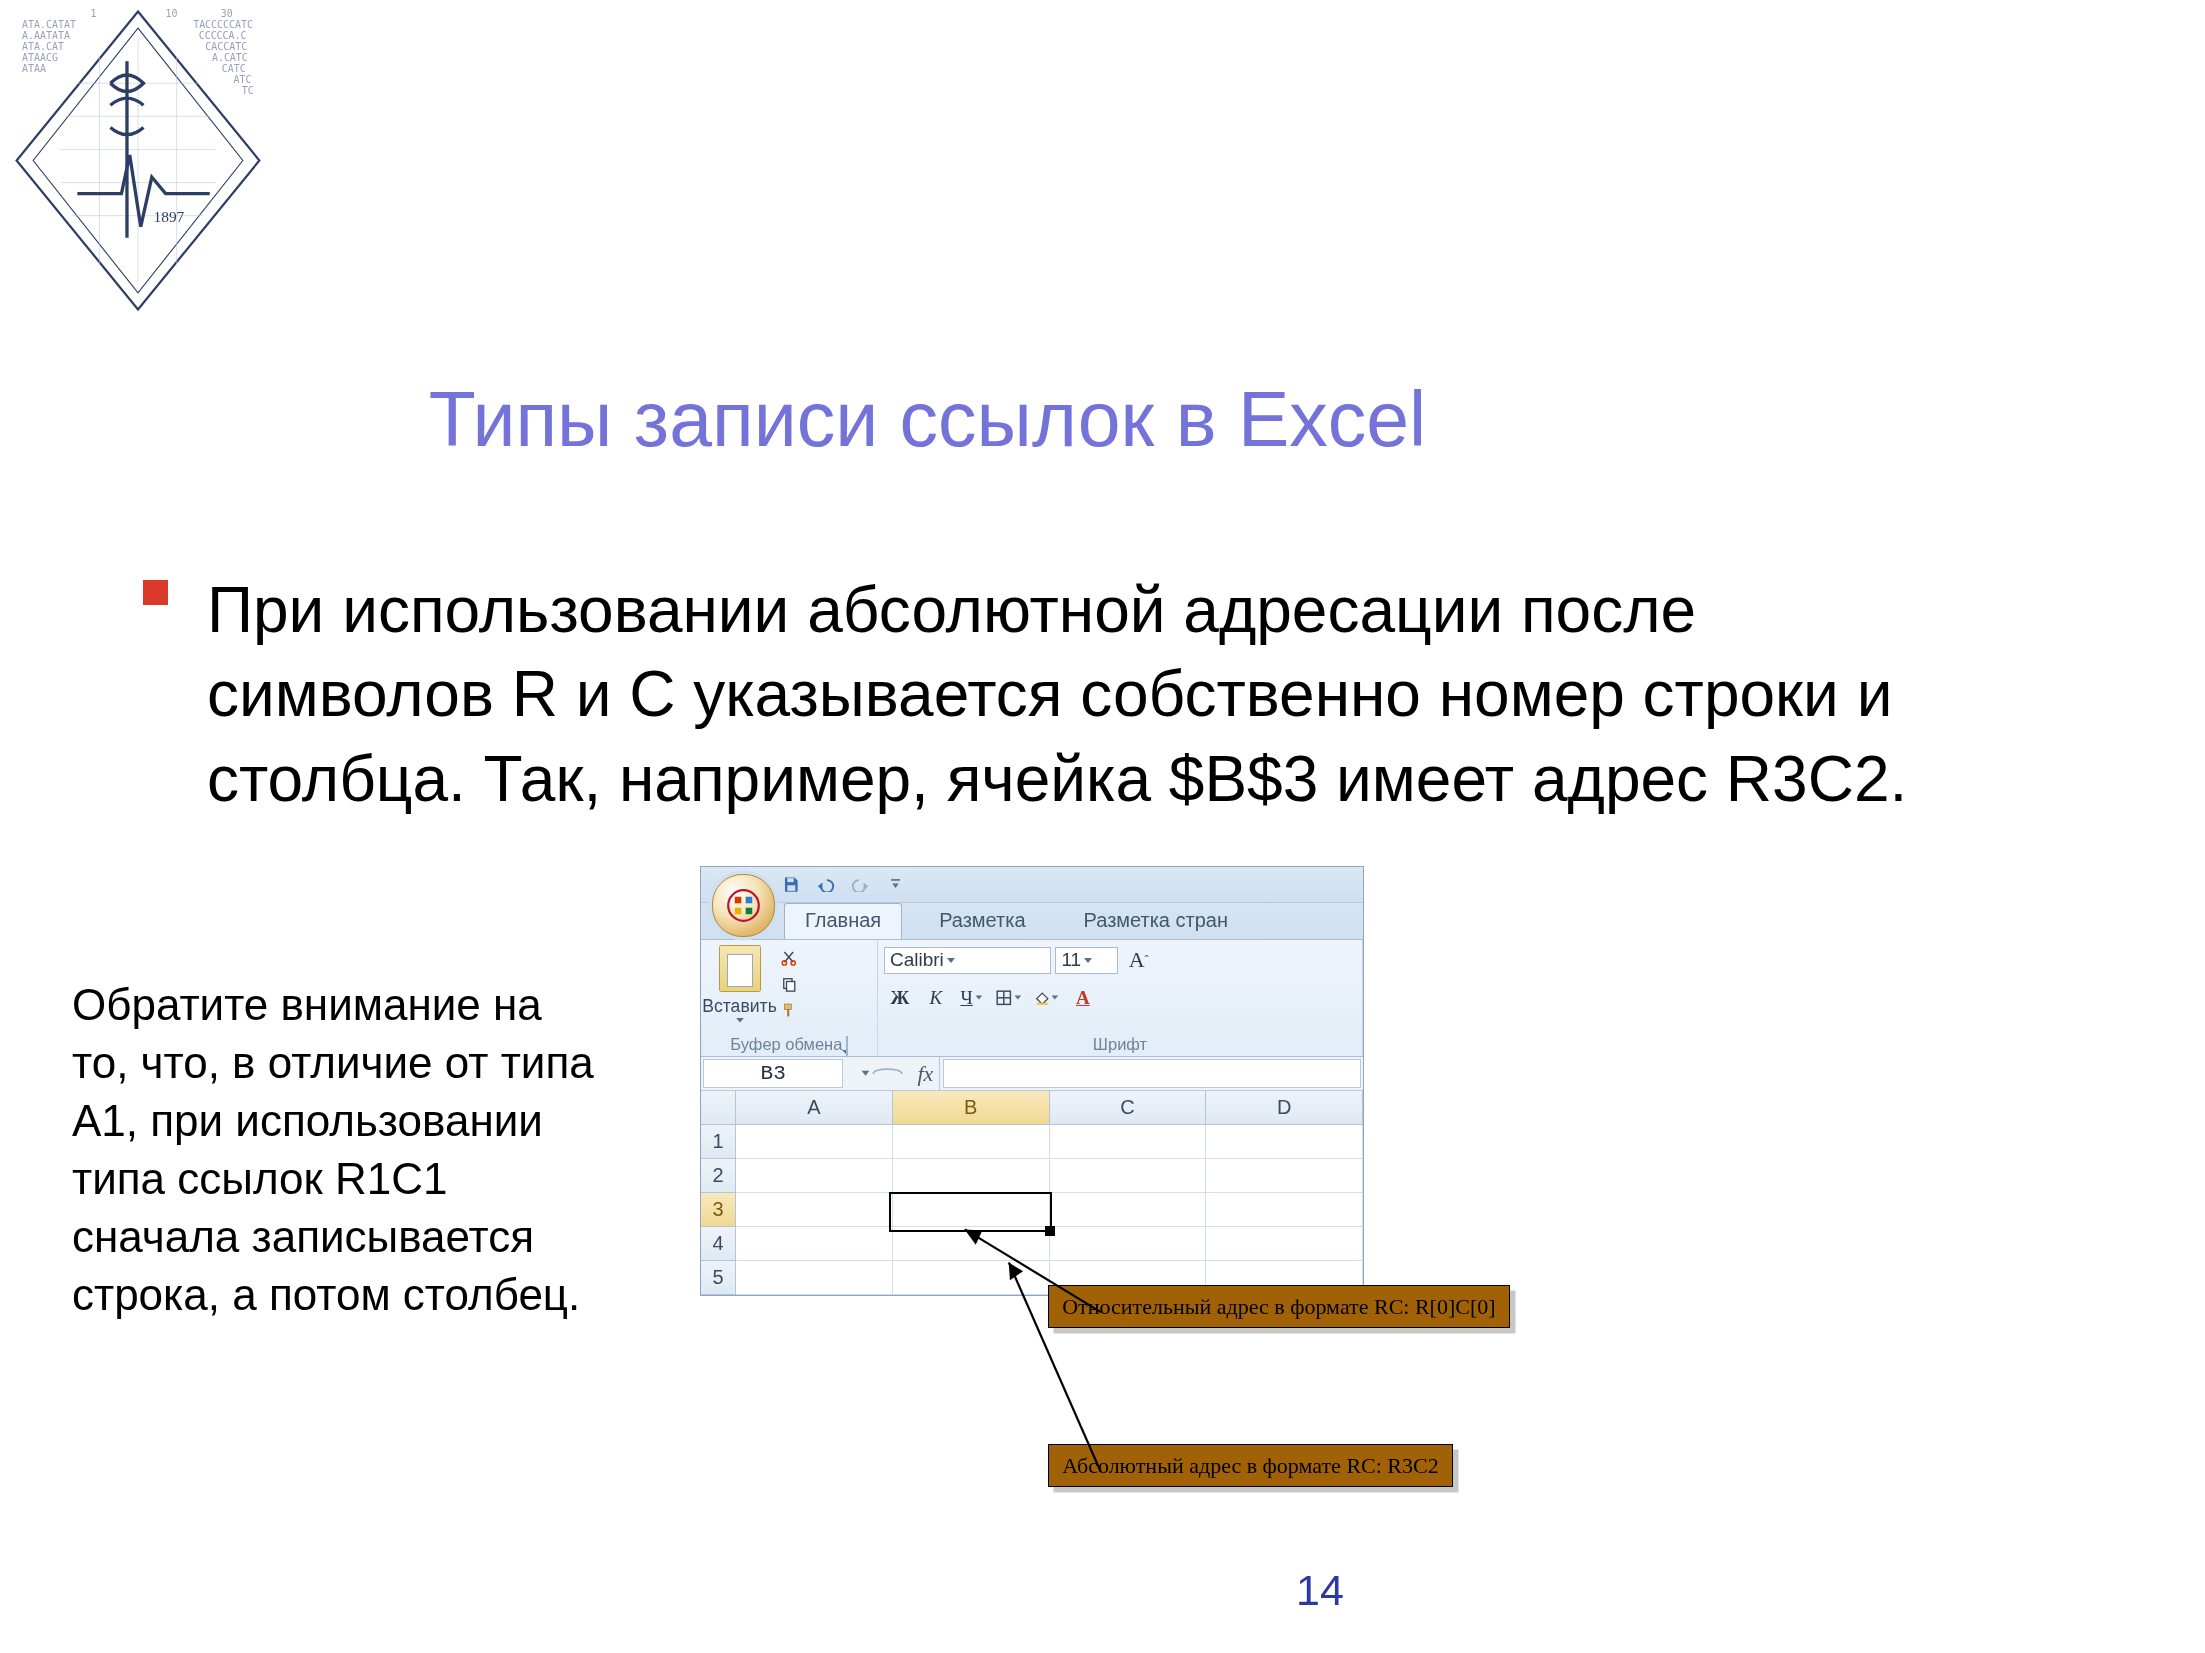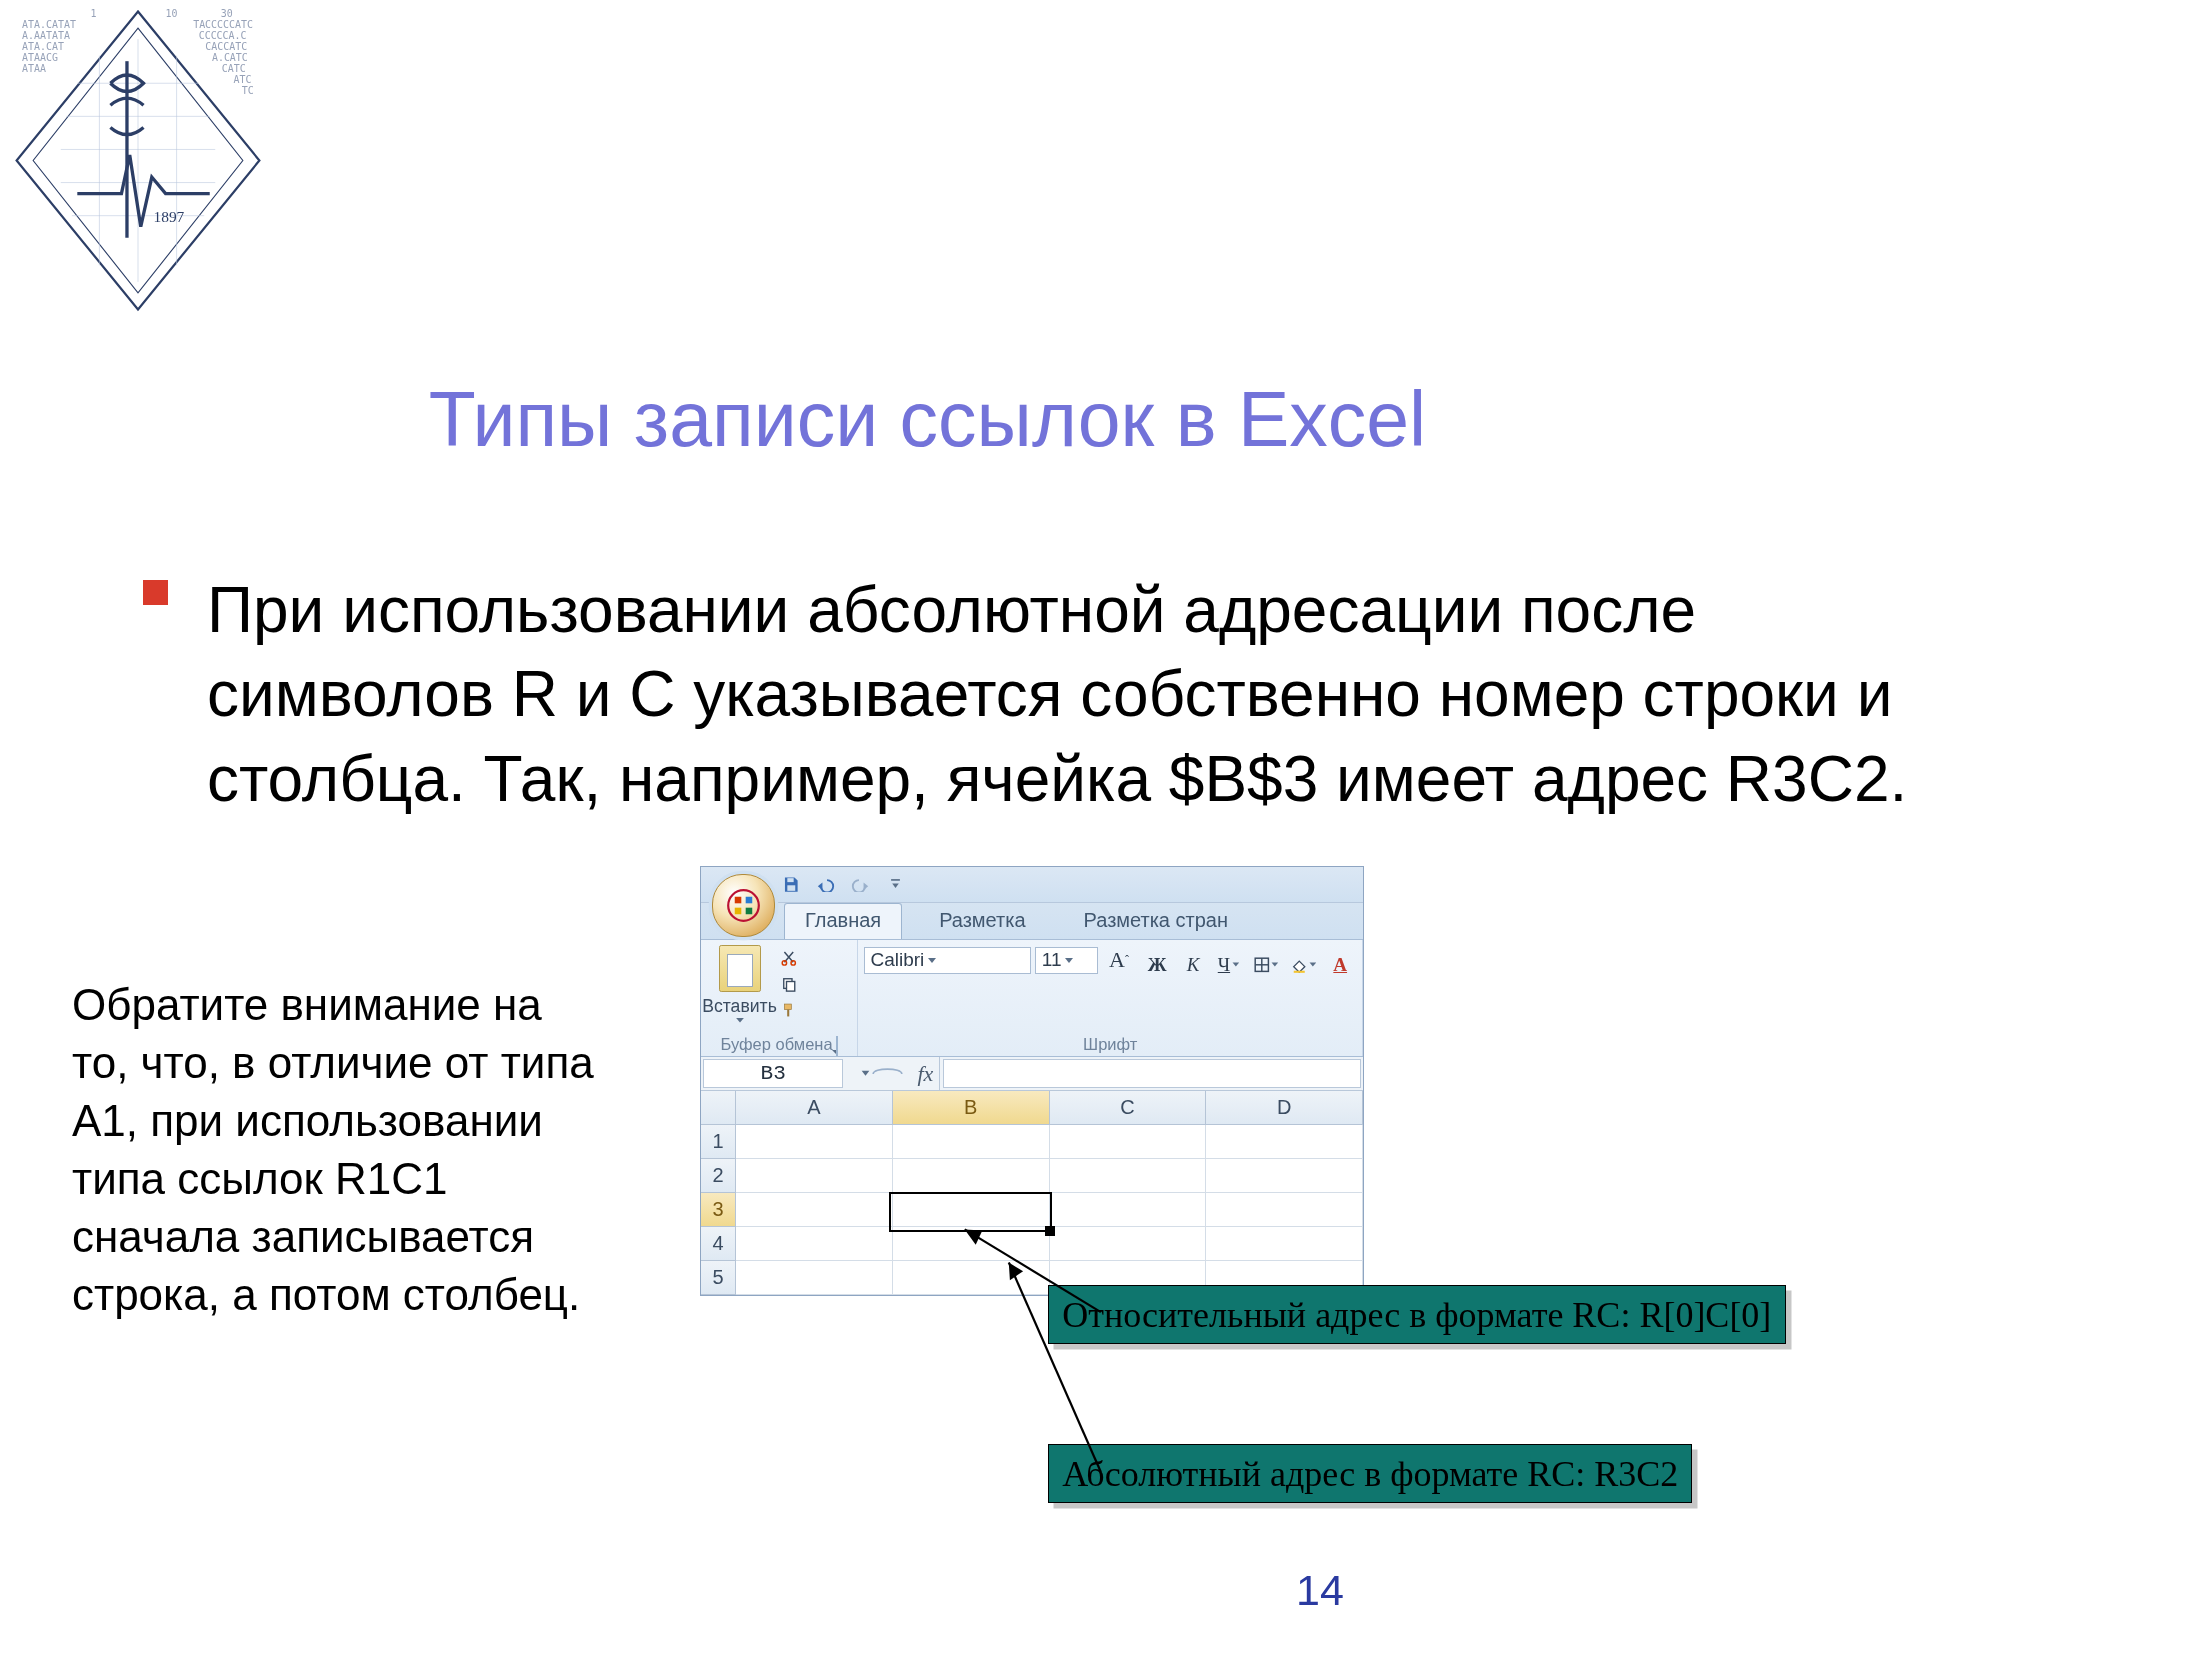--- a/index.html
+++ b/index.html
@@ -314,24 +314,24 @@
   .sel-handle {
     position: absolute;
     width: 10px; height: 10px;
     background: #000;
   }
 
   
   .callout {
     position: absolute;
     border: 1.1px solid #000;
-    background: #0f766e;
+    background: #a16207;
     padding: 7.7px 13.2px;
     font-family: "Times New Roman", serif;
-    font-size: 36px;
+    font-size: 22px;
     color: #000;
     box-shadow: 5.5px 5.5px 0 #c7c7c7;
     white-space: nowrap;
   }
 </style>
 </head>
 <body>
 
 <div class="logo">
   <svg viewBox="0 0 460 560" width="254" height="309">
@@ -467,21 +467,21 @@
           </div>
         </div>
       </div>
       <div class="ribbon-group-label">
         <span>Буфер обмена</span>
         <span class="dialog-launcher"></span>
       </div>
     </div>
 
     <div class="ribbon-group" style="flex:1">
-      <div class="ribbon-group-body" style="flex-direction:row; gap:5.5px; padding-top:3.3px;">
+      <div class="ribbon-group-body" style="flex-direction:column; gap:5.5px; padding-top:3.3px;">
         <div class="font-name-row">
           <div class="combo" style="width:154px">
             <span>Calibri</span>
             <span class="caret"></span>
           </div>
           <div class="combo" style="width:50px">
             <span>11</span>
             <span class="caret"></span>
           </div>
           <div class="fmt-btn" style="font-size:22px">

